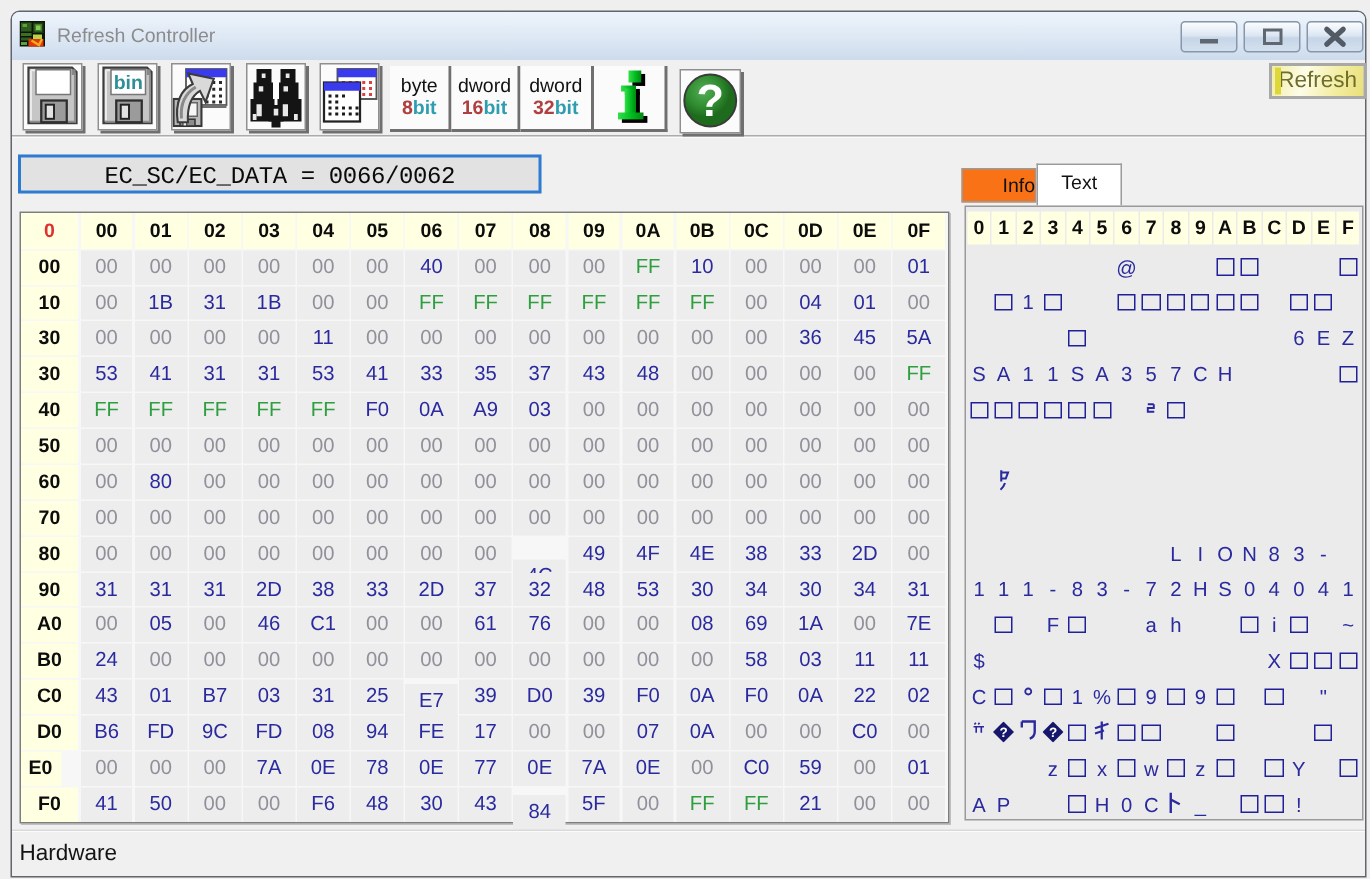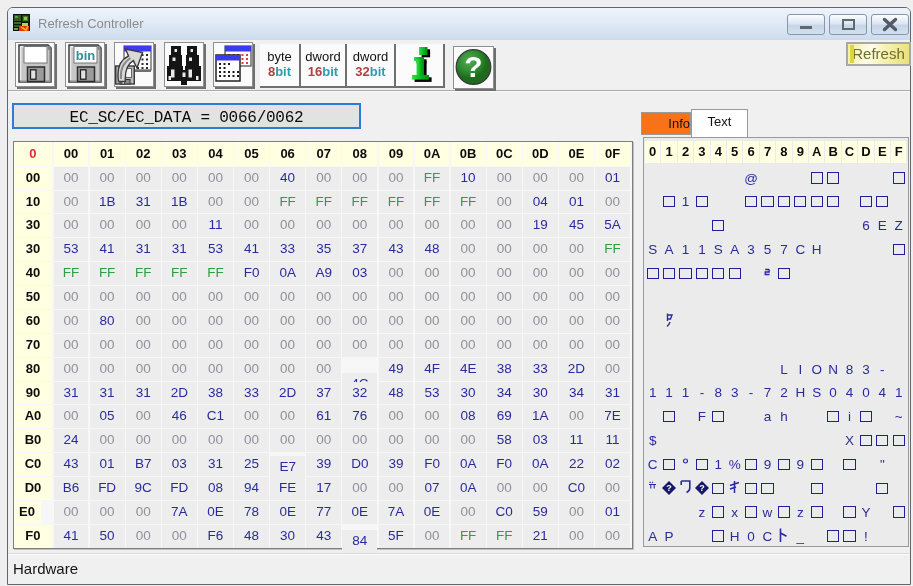--- a/index.html
+++ b/index.html
@@ -265,21 +265,21 @@
     <div class="dc v0" style="left:148.4px;top:72.45px;width:34.9px;height:22.875px;line-height:22.875px">00</div>
     <div class="dc vb" style="left:184.5px;top:72.45px;width:34.9px;height:22.875px;line-height:22.875px">11</div>
     <div class="dc v0" style="left:220.6px;top:72.45px;width:34.9px;height:22.875px;line-height:22.875px">00</div>
     <div class="dc v0" style="left:256.7px;top:72.45px;width:34.9px;height:22.875px;line-height:22.875px">00</div>
     <div class="dc v0" style="left:292.8px;top:72.45px;width:34.9px;height:22.875px;line-height:22.875px">00</div>
     <div class="dc v0" style="left:328.9px;top:72.45px;width:34.9px;height:22.875px;line-height:22.875px">00</div>
     <div class="dc v0" style="left:365px;top:72.45px;width:34.9px;height:22.875px;line-height:22.875px">00</div>
     <div class="dc v0" style="left:401.1px;top:72.45px;width:34.9px;height:22.875px;line-height:22.875px">00</div>
     <div class="dc v0" style="left:437.2px;top:72.45px;width:34.9px;height:22.875px;line-height:22.875px">00</div>
     <div class="dc v0" style="left:473.3px;top:72.45px;width:34.9px;height:22.875px;line-height:22.875px">00</div>
-    <div class="dc vb" style="left:509.4px;top:72.45px;width:34.9px;height:22.875px;line-height:22.875px">19</div>
+    <div class="dc vb" style="left:509.4px;top:72.45px;width:34.9px;height:22.875px;line-height:22.875px">36</div>
     <div class="dc vb" style="left:545.5px;top:72.45px;width:34.9px;height:22.875px;line-height:22.875px">45</div>
     <div class="dc vb" style="left:581.6px;top:72.45px;width:34.9px;height:22.875px;line-height:22.875px">5A</div>
     <div class="hc" style="left:0;top:96.325px;width:38.9px;height:22.875px;line-height:22.875px">30</div>
     <div class="dc vb" style="left:40.1px;top:96.325px;width:34.9px;height:22.875px;line-height:22.875px">53</div>
     <div class="dc vb" style="left:76.2px;top:96.325px;width:34.9px;height:22.875px;line-height:22.875px">41</div>
     <div class="dc vb" style="left:112.3px;top:96.325px;width:34.9px;height:22.875px;line-height:22.875px">31</div>
     <div class="dc vb" style="left:148.4px;top:96.325px;width:34.9px;height:22.875px;line-height:22.875px">31</div>
     <div class="dc vb" style="left:184.5px;top:96.325px;width:34.9px;height:22.875px;line-height:22.875px">53</div>
     <div class="dc vb" style="left:220.6px;top:96.325px;width:34.9px;height:22.875px;line-height:22.875px">41</div>
     <div class="dc vb" style="left:256.7px;top:96.325px;width:34.9px;height:22.875px;line-height:22.875px">33</div>

